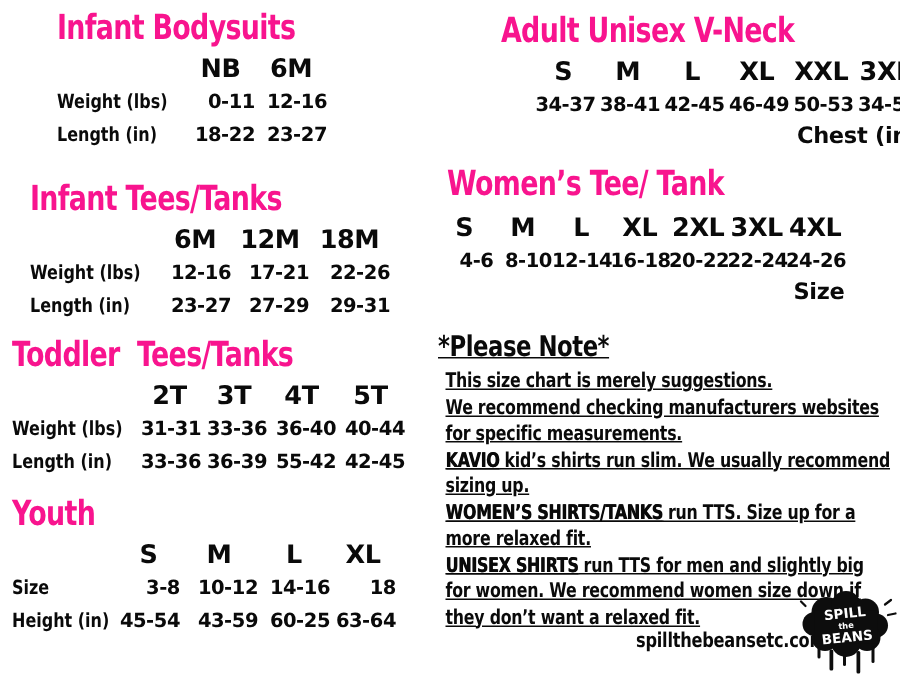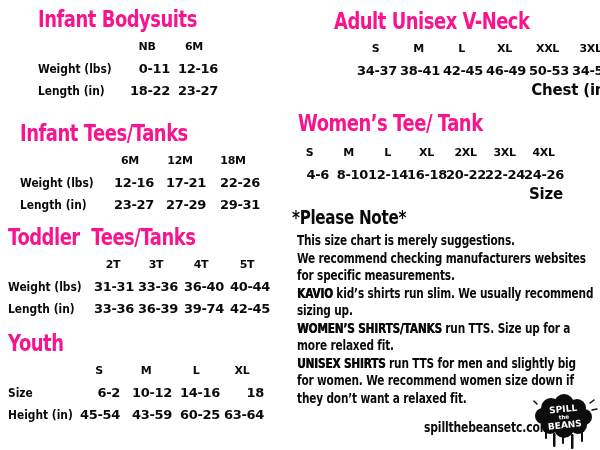--- a/index.html
+++ b/index.html
@@ -10,21 +10,21 @@
     font-family:"DejaVu Sans", sans-serif; font-weight:700;
   }
   .sec { position:absolute; }
   .h {
     font-size:23px; line-height:26px; color:#f8148e;
     letter-spacing:-0.6px; white-space:pre;
     transform:scaleX(0.78); transform-origin:left bottom;
   }
   .grid { display:grid; margin-top:4px; row-gap:1px; font-size:13px; line-height:21px; white-space:nowrap; }
   .cell { white-space:nowrap; }
-  .hd { text-align:center; font-size:11px; letter-spacing:-0.3px; }
+  .hd { text-align:center; font-size:17px; letter-spacing:-0.3px; }
   .v  { text-align:right; letter-spacing:-0.3px; }
   .lbl { text-align:left; transform:scaleX(0.82); transform-origin:left center; }
   .tfoot { text-align:right; font-size:15px; line-height:18px; letter-spacing:-0.2px; }
   .note-title {
     font-size:19px; line-height:22px; letter-spacing:-0.4px;
     transform:scaleX(0.8); transform-origin:left bottom; white-space:pre;
   }
   .note-lines {
     margin-top:4px; font-size:13.5px; line-height:17.5px; letter-spacing:-0.2px;
     transform:scaleX(0.78); transform-origin:left top;
@@ -84,35 +84,35 @@
       <div class="cell hd">4T</div>
       <div class="cell hd">5T</div>
       <div class="cell lbl">Weight (lbs)</div>
       <div class="cell v">31-31</div>
       <div class="cell v">33-36</div>
       <div class="cell v">36-40</div>
       <div class="cell v">40-44</div>
       <div class="cell lbl">Length (in)</div>
       <div class="cell v">33-36</div>
       <div class="cell v">36-39</div>
-      <div class="cell v">39-74</div>
+      <div class="cell v">55-42</div>
       <div class="cell v">42-45</div>
     </div>
   </section>
 
   <section class="sec" style="left:8px; top:330px;">
     <div class="h">Youth</div>
     <div class="grid" style="grid-template-columns:70px 42px 52px 48px 44px;">
       <div class="cell"></div>
       <div class="cell hd">S</div>
       <div class="cell hd">M</div>
       <div class="cell hd">L</div>
       <div class="cell hd">XL</div>
       <div class="cell lbl">Size</div>
-      <div class="cell v">6-2</div>
+      <div class="cell v">3-8</div>
       <div class="cell v">10-12</div>
       <div class="cell v">14-16</div>
       <div class="cell v">18</div>
       <div class="cell lbl">Height (in)</div>
       <div class="cell v">45-54</div>
       <div class="cell v">43-59</div>
       <div class="cell v">60-25</div>
       <div class="cell v">63-64</div>
     </div>
   </section>
@@ -150,21 +150,21 @@
       <div class="cell v">8-10</div>
       <div class="cell v">12-14</div>
       <div class="cell v">16-18</div>
       <div class="cell v">20-22</div>
       <div class="cell v">22-24</div>
       <div class="cell v">24-26</div>
     </div>
     <div class="tfoot" style="width:273px;">Size</div>
   </section>
 
-  <section class="sec" style="left:290px; top:206px; width:310px;">
+  <section class="sec" style="left:290px; top:220px; width:310px;text-decoration:underline;">
     <div class="note-title" style="margin-left:2px;">*Please Note*</div>
     <div class="note-lines" style="margin-left:7px;">
       <div class="note-line"><span class="b"></span><span>This size chart is merely suggestions.</span></div>
       <div class="note-line"><span class="b"></span><span>We recommend checking manufacturers websites</span></div>
       <div class="note-line"><span class="b"></span><span>for specific measurements.</span></div>
       <div class="note-line"><span class="b">KAVIO</span><span> kid’s shirts run slim. We usually recommend</span></div>
       <div class="note-line"><span class="b"></span><span>sizing up.</span></div>
       <div class="note-line"><span class="b">WOMEN’S SHIRTS/TANKS</span><span> run TTS. Size up for a</span></div>
       <div class="note-line"><span class="b"></span><span>more relaxed fit.</span></div>
       <div class="note-line"><span class="b">UNISEX SHIRTS</span><span> run TTS for men and slightly big</span></div>

